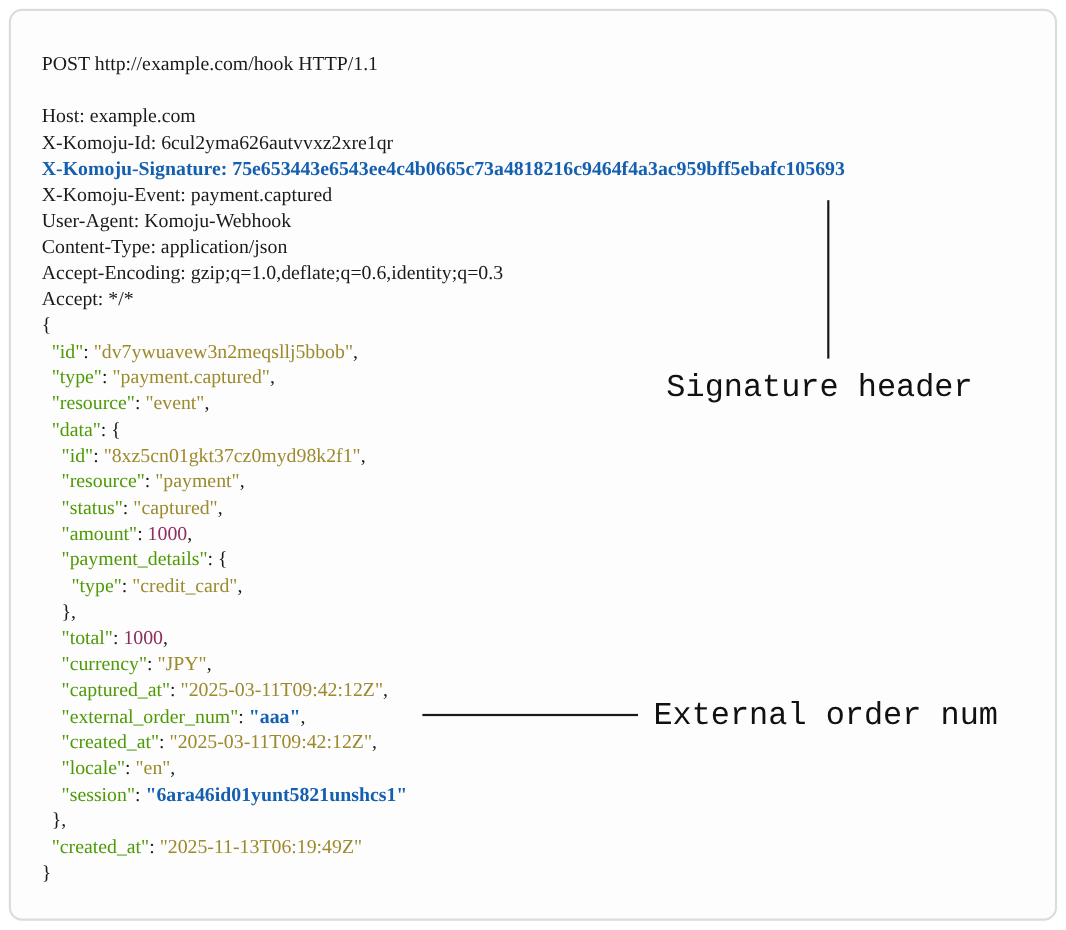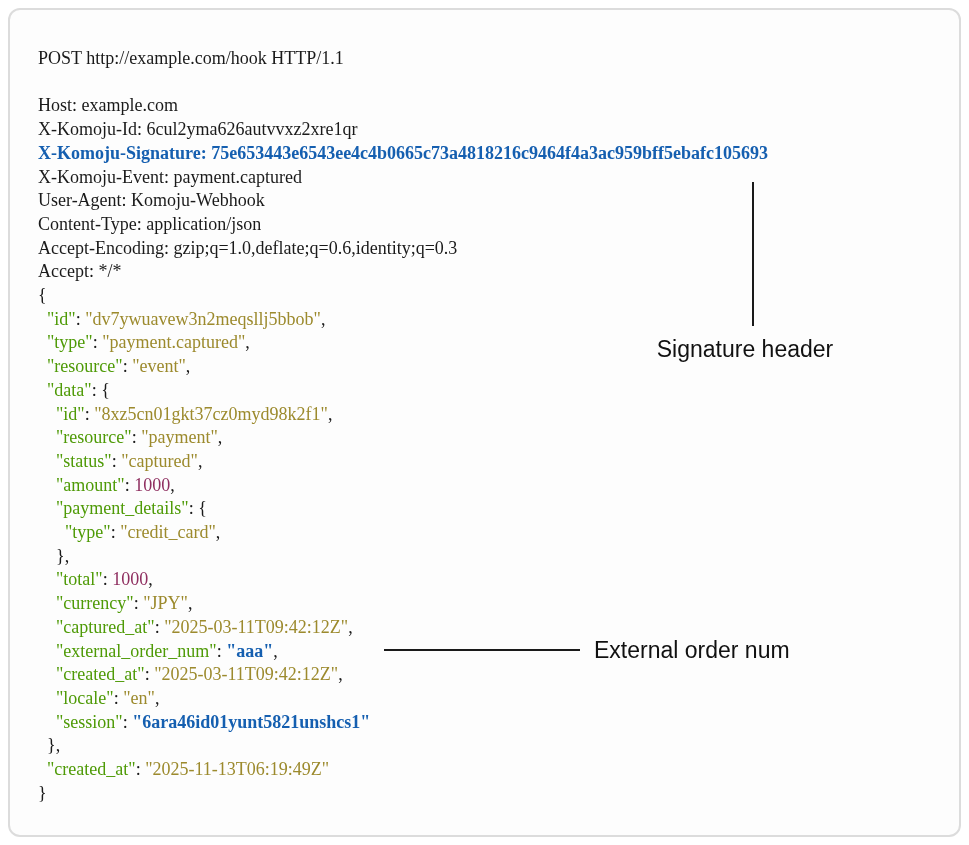--- a/index.html
+++ b/index.html
@@ -43,23 +43,24 @@
   .vline {
     position: absolute;
     width: 2px;
     background: #1a1a1a;
   }
   .hline {
     height: 2px;
     background: #1a1a1a;
   }
   .annotation-label {
-    font-size: 23px;
+    font-size: 29px;
     color: #111111;
     white-space: nowrap;
+    font-family: Liberation Mono, monospace;
   }
   .sig-label {
     position: absolute;
     text-align: center;
   }
   .h-annot {
     position: absolute;
     display: flex;
     align-items: center;
     height: 30px;

